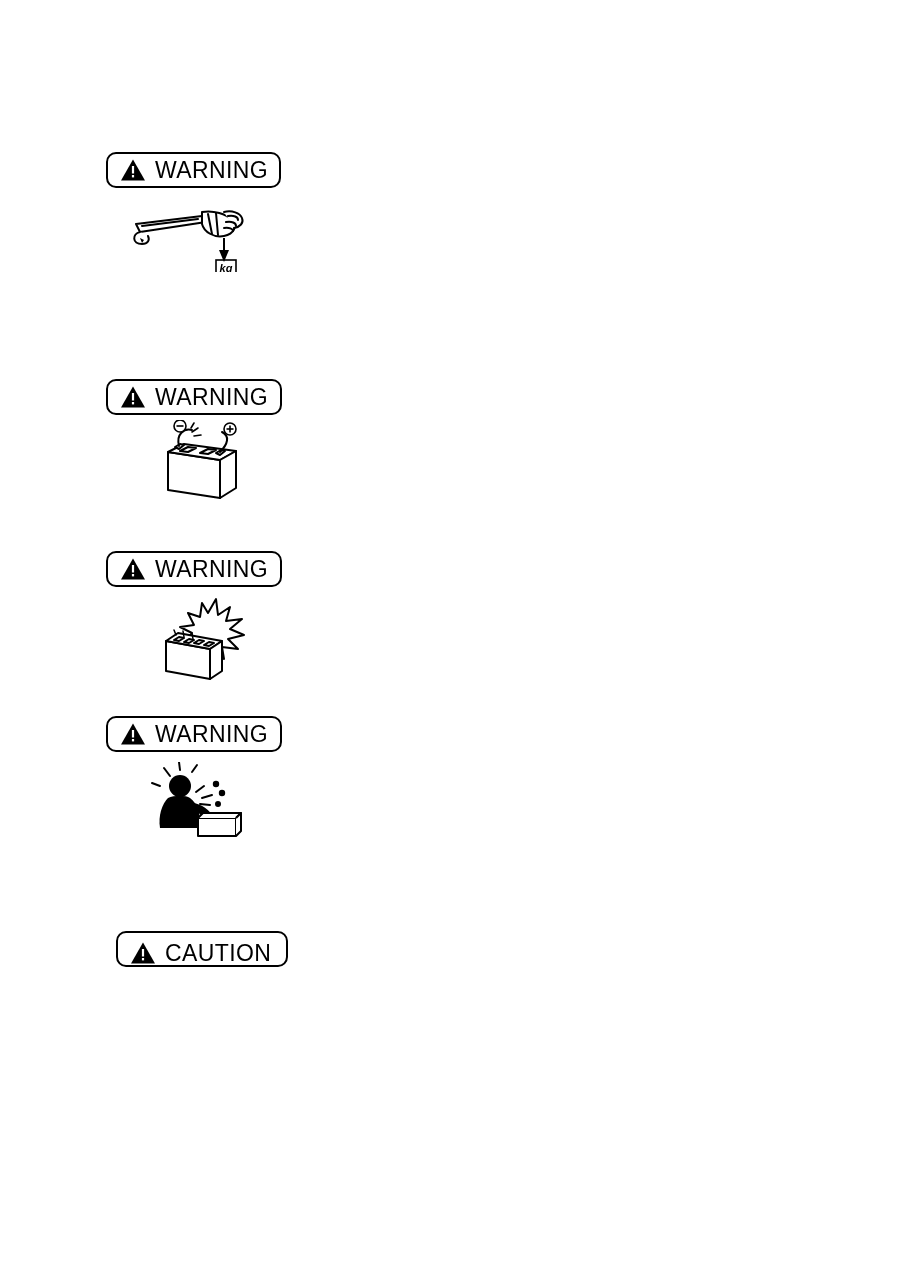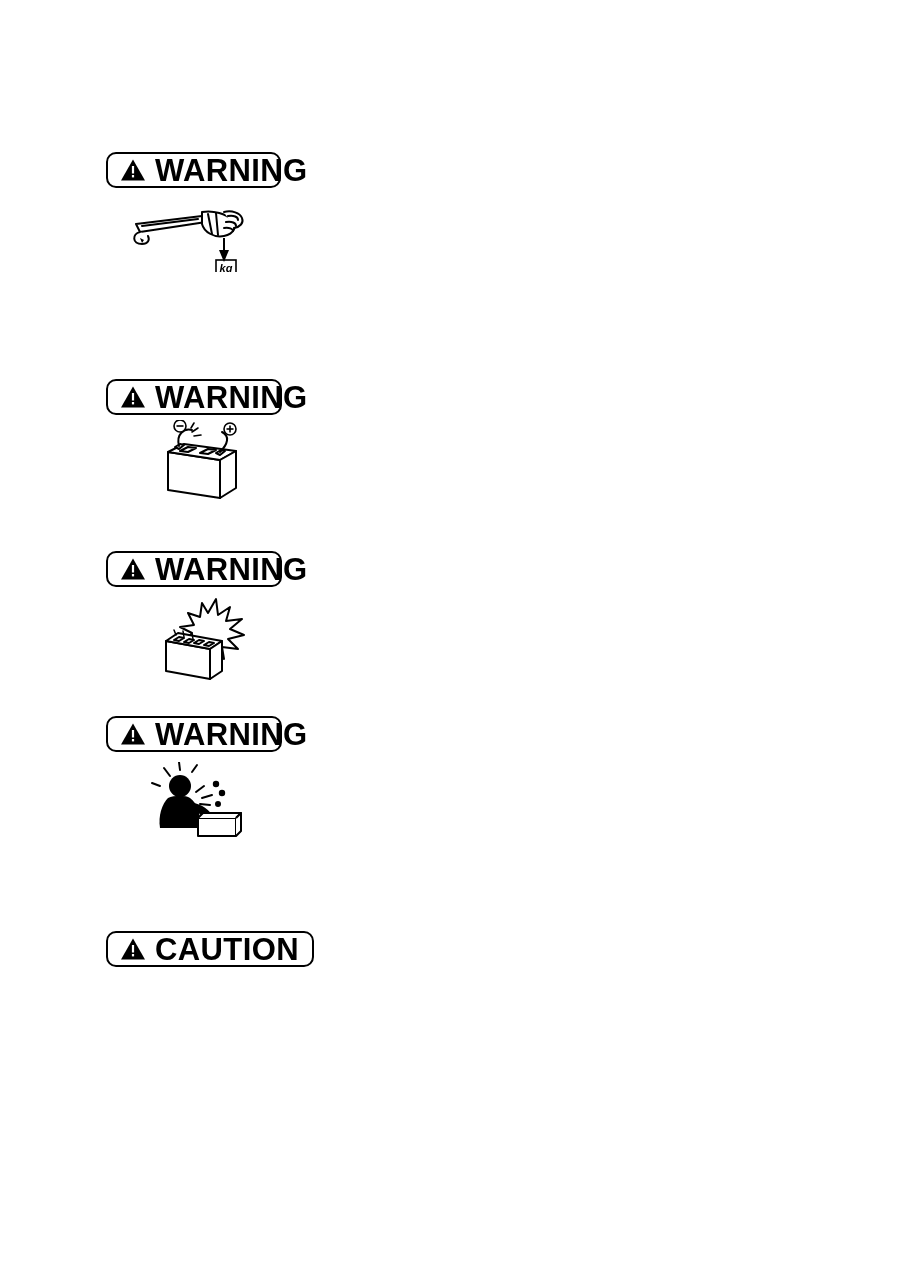--- a/index.html
+++ b/index.html
@@ -35,22 +35,22 @@
   }
   .badge .tri {
     flex: 0 0 auto;
     width: 26px;
     height: 24px;
     margin-right: 9px;
     position: relative;
   }
   .badge .tri svg { display: block; }
   .badge .label {
-    font-weight: bold;
-    font-size: 31px;
+    font-weight: normal;
+    font-size: 23px;
     letter-spacing: 0.4px;
     color: #000;
     line-height: 1;
     white-space: nowrap;
   }
 
   
   .pict {
     position: absolute;
   }
@@ -224,21 +224,21 @@
       </g>
 
       <g fill="#fff" stroke="#000" stroke-width="2" stroke-linejoin="round">
         <rect x="48" y="56" width="38" height="18"></rect>
         <path d="M48 56 L53 51 L91 51 L86 56"></path>
         <path d="M86 56 L91 51 L91 69 L86 74"></path>
       </g>
     </svg>
   </div>
 
-  <div class="badge" style="left:106px; top:931px; width:208px; height:36px;">
+  <div class="badge" style="left:116px; top:931px; width:172px; height:36px;align-items:flex-end;">
     <span class="tri">
       <svg width="26" height="24" viewBox="0 0 26 24" aria-hidden="true">
         <path d="M13 1.5 L25 22.5 L1 22.5 Z" fill="#000"></path>
         <rect x="11.9" y="8" width="2.2" height="7.5" fill="#fff"></rect>
         <rect x="11.9" y="17" width="2.2" height="2.4" fill="#fff"></rect>
       </svg>
     </span>
     <span class="label">CAUTION</span>
   </div>
 

